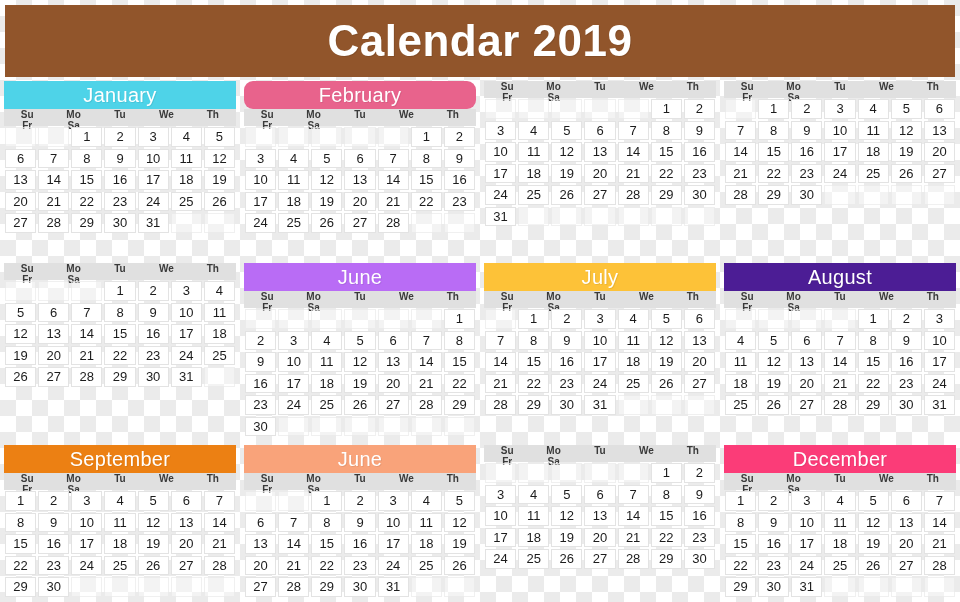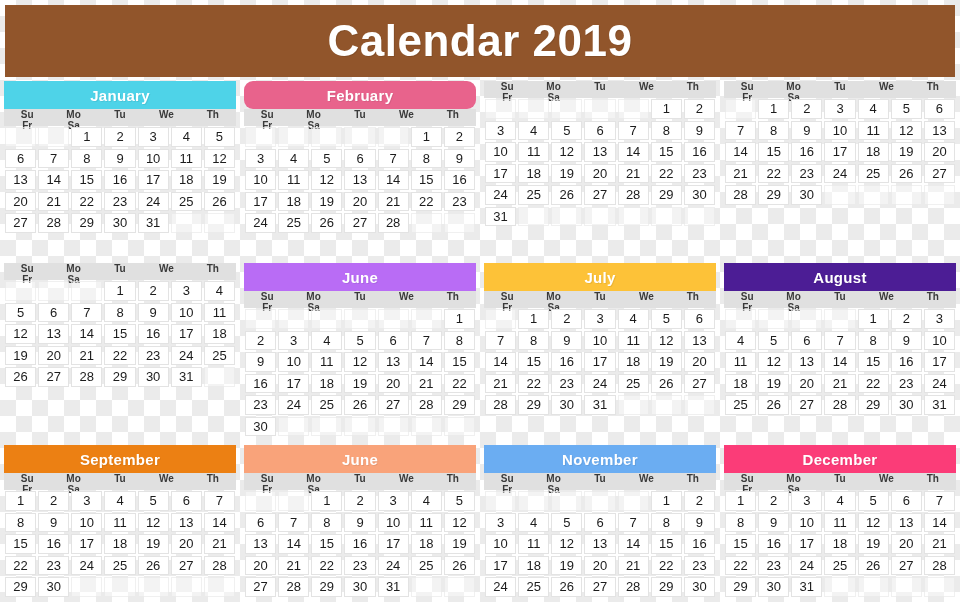--- a/index.html
+++ b/index.html
@@ -64,22 +64,22 @@
     width: 240px;
     padding: 0 4px;
   }
 
   .month-header {
     height: 28px;
     display: flex;
     align-items: center;
     justify-content: center;
     color: #ffffff;
-    font-size: 15px;
-    font-weight: bold;
+    font-size: 20px;
+    font-weight: normal;
     letter-spacing: 0.3px;
     text-shadow: 1px 1px 0 rgba(0,0,0,0.07);
   }
 
   .weekday-row {
     display: grid;
     grid-template-columns: repeat(5, 1fr);
     background: #e0e0e0;
     height: 17px;
   }
@@ -619,21 +619,20 @@
           <div class="day">27</div>
           <div class="day">28</div>
           <div class="day">29</div>
           <div class="day">30</div>
           <div class="day">31</div>
           <div class="day empty"></div>
           <div class="day empty"></div>
         </div>
       </div>
       <div class="month">
-        <div class="month-header" style="background: rgb(107, 173, 242);">November</div>
         <div class="weekday-row">
           <div class="weekday">Su</div>
           <div class="weekday">Mo</div>
           <div class="weekday">Tu</div>
           <div class="weekday">We</div>
           <div class="weekday">Th</div>
           <div class="weekday">Fr</div>
           <div class="weekday">Sa</div>
         </div>
         <div class="days-grid">

